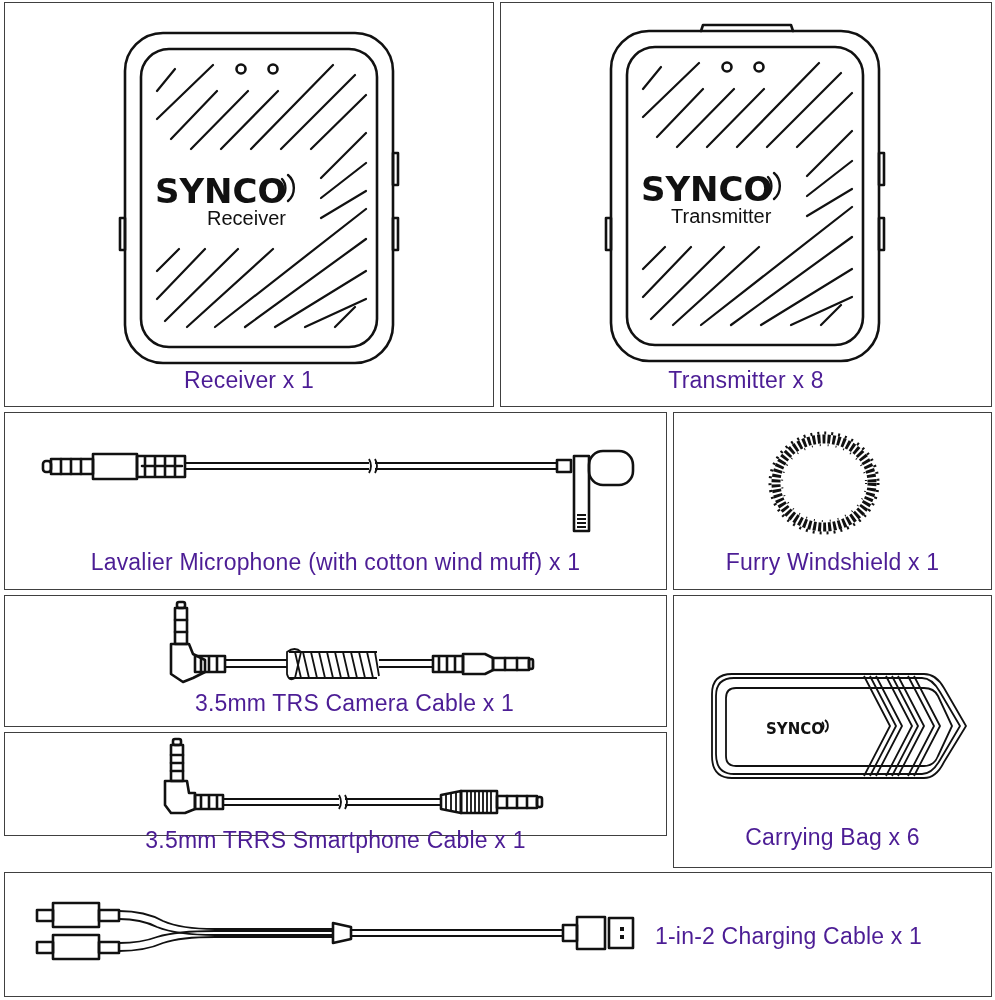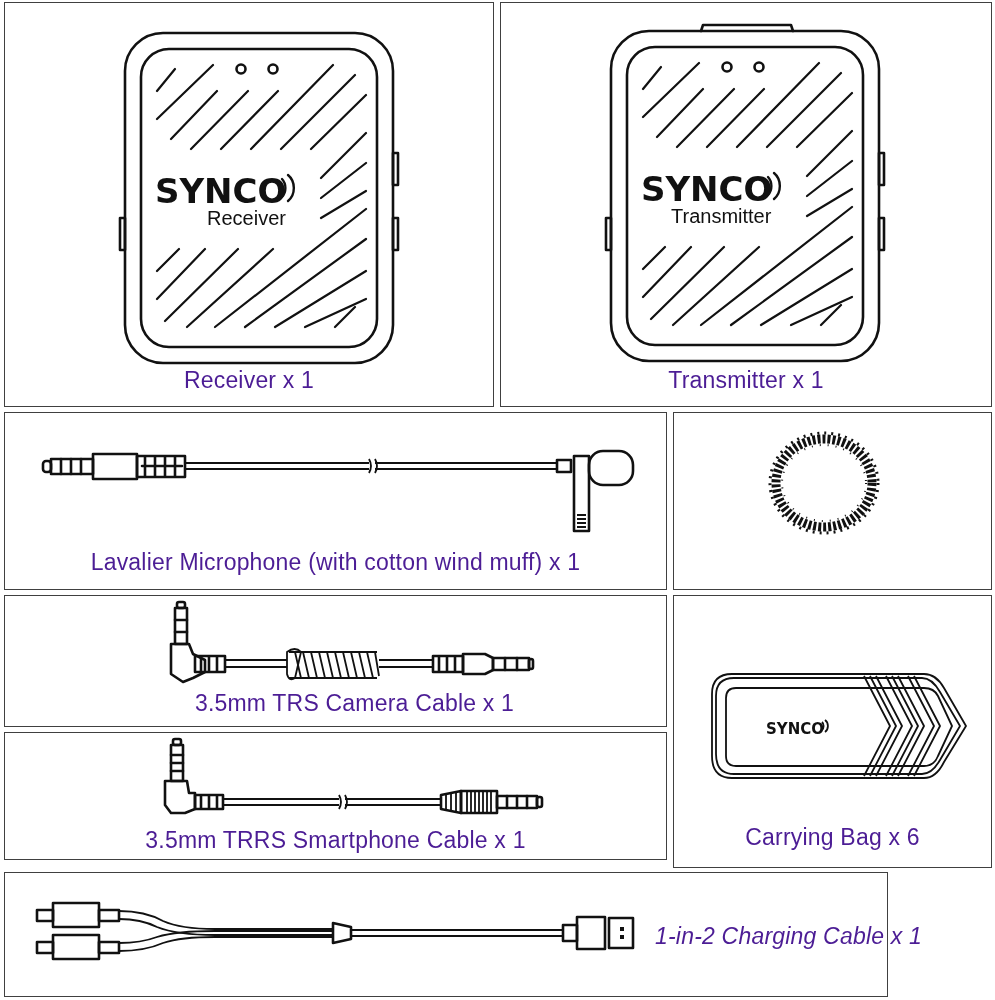--- a/index.html
+++ b/index.html
@@ -54,21 +54,21 @@
       <path d="M142 86 L160 64 M142 114 L198 60 M156 134 L202 86 M176 144 L233 86 M206 144 L263 86 M236 144 L318 60 M266 144 L340 70 M296 144 L351 90 M306 173 L351 128 M306 193 L351 158 M306 213 L351 186"></path>
       <path d="M142 266 L164 244 M142 294 L190 244 M150 316 L223 244 M172 322 L258 244 M200 322 L351 204 M230 322 L351 234 M260 322 L351 266 M290 322 L351 294 M320 322 L340 302"></path>
     </g>
     <text class="brand" x="140" y="198" font-size="34">SYNCO</text>
     <g class="ink" style="stroke-width:2.4">
       <path d="M267 174 a10 12 0 0 1 0 18"></path>
         <path d="M273 170 a14 16 0 0 1 0 26"></path>
     </g>
     <text class="sub" x="170" y="220" font-size="20">Transmitter</text>
   </svg>
-  <div class="label" style="top:364px;">Transmitter x 1</div>
+  <div class="label" style="top:364px;">Transmitter x 8</div>
 </div>
 
 <div class="panel" style="left:4px;top:412px;width:663px;height:178px;">
   <svg width="663" height="178" style="left:0;top:0;">
     <rect class="ink" x="38" y="48" width="8" height="11" rx="3"></rect>
     <rect class="ink" x="46" y="46" width="42" height="15"></rect>
     <path class="ink" d="M56 46 V61 M66 46 V61 M76 46 V61"></path>
     <rect class="ink" x="88" y="41" width="44" height="25"></rect>
     <rect class="ink" x="132" y="43" width="48" height="21"></rect>
     <path class="ink" d="M140 44 V63 M150 44 V63 M160 44 V63 M170 44 V63 M137 53 H177"></path>
@@ -81,20 +81,21 @@
   </svg>
   <div class="label" style="top:136px;">Lavalier Microphone (with cotton wind muff) x 1</div>
 </div>
 
 <div class="panel" style="left:673px;top:412px;width:319px;height:178px;">
   <svg width="319" height="178" style="left:0;top:0;">
     <ellipse cx="150" cy="70" rx="48" ry="44" fill="none" stroke="#111" stroke-width="9" stroke-dasharray="3 2"></ellipse>
     <ellipse cx="150" cy="70" rx="54" ry="50" fill="none" stroke="#111" stroke-width="3" stroke-dasharray="2 5"></ellipse>
     <ellipse cx="150" cy="70" rx="42" ry="38" fill="none" stroke="#111" stroke-width="2" stroke-dasharray="1 7"></ellipse>
   </svg>
+  <div class="label" style="top:136px;">Furry Windshield x 1</div>
 </div>
 
 <div class="panel" style="left:4px;top:595px;width:663px;height:132px;">
   <svg width="663" height="132" style="left:0;top:0;">
     <rect class="ink" x="172" y="6" width="8" height="6" rx="2"></rect>
     <rect class="ink" x="170" y="12" width="12" height="36"></rect>
     <path class="ink" d="M170 24 H182 M170 36 H182"></path>
     <path class="ink" d="M166 48 H184 L188 58 L200 64 V76 L188 82 L178 86 L166 78 Z"></path>
     <rect class="ink" x="190" y="60" width="30" height="16"></rect>
     <path class="ink" d="M196 61 V75 M204 61 V75 M212 61 V75"></path>
@@ -108,21 +109,21 @@
     <rect class="ink" x="428" y="60" width="30" height="16"></rect>
     <path class="ink" d="M434 61 V75 M442 61 V75 M450 61 V75"></path>
     <path class="ink" d="M458 58 H480 L488 62 V74 L480 78 H458 Z"></path>
     <rect class="ink" x="488" y="62" width="36" height="12"></rect>
     <path class="ink" d="M500 62 V74 M512 62 V74"></path>
     <rect class="ink" x="524" y="63" width="4" height="10" rx="2"></rect>
   </svg>
   <div class="label" style="top:94px;padding-left:38px;">3.5mm TRS Camera Cable x 1</div>
 </div>
 
-<div class="panel" style="left:4px;top:732px;width:663px;height:128px;">
+<div class="panel" style="left:4px;top:732px;width:663px;height:104px;">
   <svg width="663" height="136" style="left:0;top:0;">
     <rect class="ink" x="168" y="6" width="8" height="6" rx="2"></rect>
     <rect class="ink" x="166" y="12" width="12" height="36"></rect>
     <path class="ink" d="M166 22 H178 M166 30 H178 M166 38 H178"></path>
     <path class="ink" d="M160 48 H182 L184 60 H190 V76 L180 80 H166 L160 72 Z"></path>
     <rect class="ink" x="190" y="62" width="28" height="14"></rect>
     <path class="ink" d="M196 63 V75 M204 63 V75 M212 63 V75"></path>
     <path class="thin" d="M218 66 H334 M218 72 H334 M340 66 H436 M340 72 H436"></path>
     <path class="thin" d="M334 62 Q338 69 334 76 M340 62 Q344 69 340 76"></path>
     <path class="ink" d="M436 62 L456 58 V80 L436 76 Z"></path>
@@ -148,21 +149,21 @@
     </g>
     <text class="brand" x="92" y="138" font-size="15">SYNCO</text>
     <g class="thin">
         <path d="M148 126 a4 5 0 0 1 0 8"></path>
         <path d="M151 124 a6 7 0 0 1 0 12"></path>
       </g>
   </svg>
   <div class="label" style="top:228px;">Carrying Bag x 6</div>
 </div>
 
-<div class="panel" style="left:4px;top:872px;width:884px;height:125px;font-style:italic;">
+<div class="panel" style="left:4px;top:872px;width:988px;height:125px;">
   <svg width="988" height="125" style="left:0;top:0;">
     <rect class="ink" x="32" y="37" width="16" height="11"></rect>
     <rect class="ink" x="48" y="30" width="46" height="24"></rect>
     <rect class="ink" x="94" y="37" width="20" height="11"></rect>
     <rect class="ink" x="32" y="69" width="16" height="11"></rect>
     <rect class="ink" x="48" y="62" width="46" height="24"></rect>
     <rect class="ink" x="94" y="69" width="20" height="11"></rect>
     <path class="thin" d="M114 38 Q140 38 158 48 Q176 56 210 56 H328 M114 46 Q136 46 152 54 Q172 62 210 62 H328"></path>
     <path class="thin" d="M114 70 Q136 70 152 64 Q172 58 210 58 H328 M114 78 Q140 78 158 70 Q176 64 210 64 H328"></path>
     <path class="ink" d="M328 50 L346 54 V66 L328 70 Z"></path>

